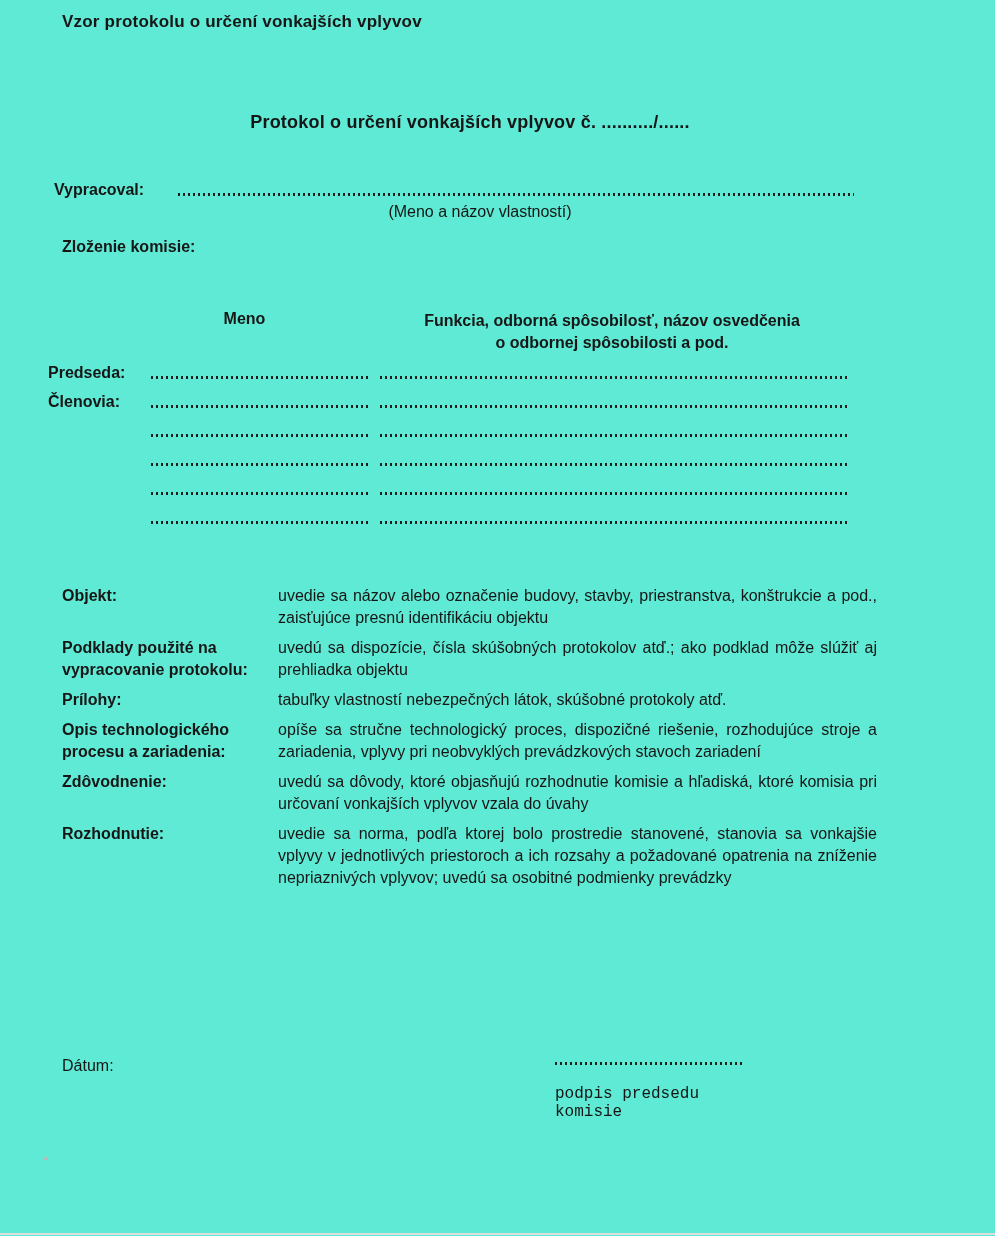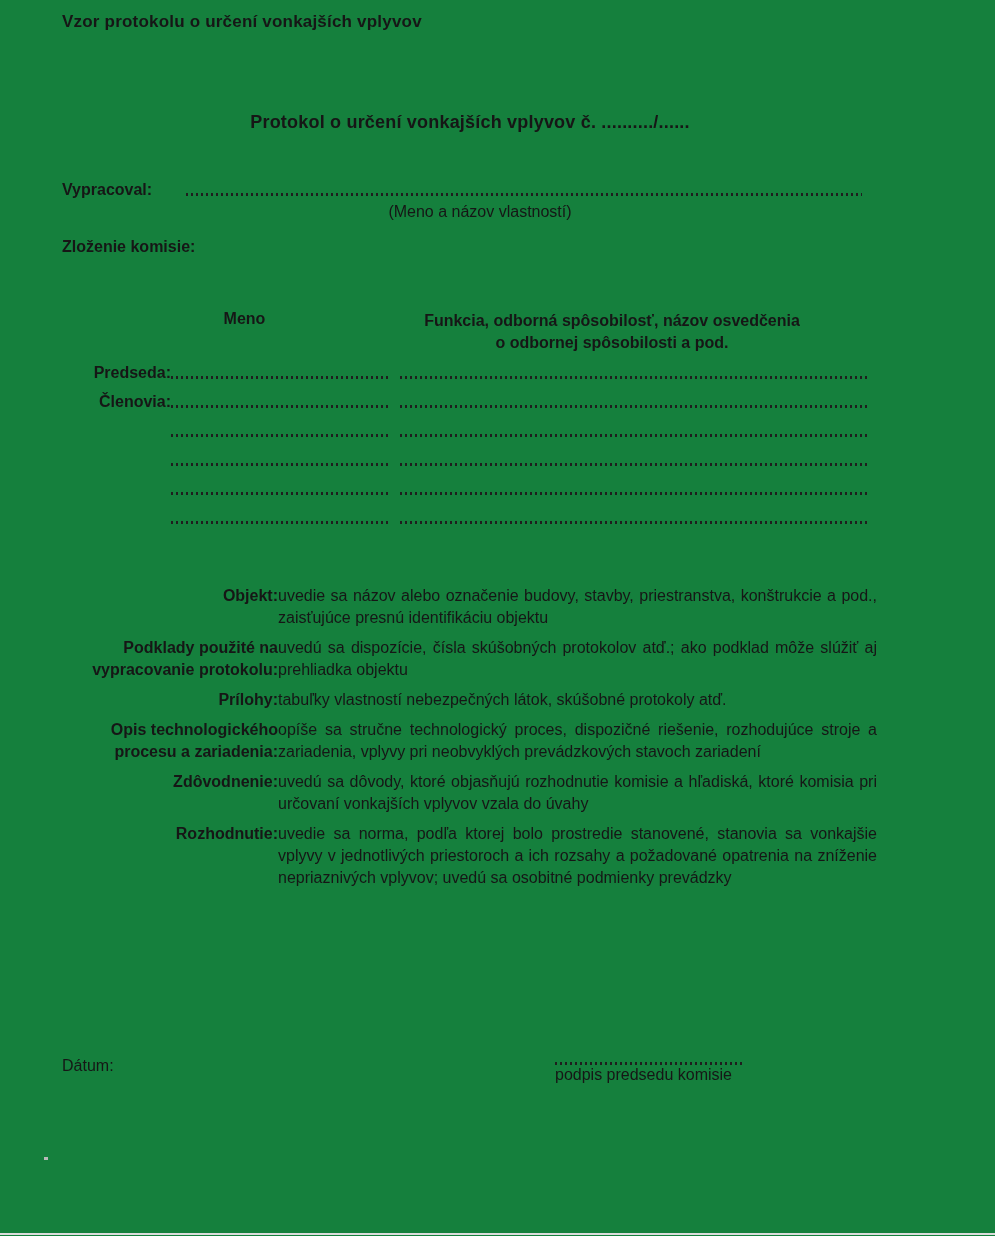--- a/index.html
+++ b/index.html
@@ -6,21 +6,21 @@
   body {
     width: 995px; height: 1236px;
     background: #ffffff;
     font-family: "Liberation Sans", sans-serif;
     color: #161616;
     -webkit-font-smoothing: antialiased;
   }
   .page {
     position: relative;
     width: 995px; height: 1236px;
-    background: #15803d;
+    background: #5eead4;
     overflow: hidden;
   }
 
   
   .doc-title {
     position: absolute; left: 62px; top: 12px;
     font-size: 17px; font-weight: bold; letter-spacing: .2px;
   }
   .doc-heading {
     position: absolute; left: 0; top: 112px; width: 940px;
@@ -31,21 +31,21 @@
   
   .dots {
     display: inline-block;
     height: 3px;
     background-image: repeating-linear-gradient(to right, #1e1e1e 0 2px, transparent 2px 5px);
     background-position: left bottom;
   }
 
   
   .prepared {
-    position: absolute; left: 62px; top: 181px; width: 800px;
+    position: absolute; left: 54px; top: 181px; width: 800px;
     display: flex; align-items: flex-end;
     font-size: 16px;
     gap: 26px;
   }
   .prepared-label { font-weight: bold; width: 98px; flex: none; }
   .prepared .dots { flex: 1; margin-bottom: 3px; }
   .prepared-hint {
     position: absolute; left: 0; top: 203px; width: 960px;
     text-align: center; font-size: 16px;
   }
@@ -59,53 +59,53 @@
     position: absolute; left: 182px; top: 310px; width: 125px;
     text-align: center; font-size: 16px; font-weight: bold;
   }
   .col-head-funkcia {
     position: absolute; left: 392px; top: 310px; width: 440px;
     text-align: center; font-size: 16px; font-weight: bold; line-height: 22px;
   }
   .col-head-funkcia span { display: block; }
 
   .commission-table {
-    position: absolute; left: 68px; top: 353px; width: 801px; text-align: right;
+    position: absolute; left: 48px; top: 353px; width: 801px;
   }
   .commission-row {
     display: flex; align-items: flex-end;
     height: 29px; font-size: 16px;
   }
   .commission-row .row-label { width: 103px; flex: none; font-weight: bold; }
   .commission-row .dots.c1 { width: 218px; flex: none; margin-right: 11px; margin-bottom: 3px; }
   .commission-row .dots.c2 { flex: 1; margin-bottom: 3px; }
 
   
   .sections {
     position: absolute; left: 62px; top: 585px; width: 815px;
   }
   .section {
     display: grid; grid-template-columns: 216px 599px;
     margin-bottom: 8px;
     font-size: 16px; line-height: 22px;
   }
   .section .sec-label { font-weight: bold; }
-  .section .sec-label span { display: block; text-align: right; }
+  .section .sec-label span { display: block; }
   .section .sec-text { text-align: justify; }
 
   
   .footer-date {
     position: absolute; left: 62px; top: 1057px; font-size: 16px;
   }
   .signature {
     position: absolute; left: 555px; top: 1062px; width: 192px;
     font-size: 16px;
   }
   .signature .dots { width: 190px; height: 3px; display: block; }
-  .signature .sig-caption { display: block; margin-top: 1px; }
+  .signature .sig-caption { display: block; margin-top: 20px; font-family: Liberation Mono, monospace; }
 
   
   .speck {
     position: absolute; left: 44px; top: 1157px;
     width: 4px; height: 3px; background: #b9b9b9;
   }
   .page-edge {
     position: absolute; left: 0; right: 0; bottom: 1px;
     height: 2px; background: #dcdcdc;
   }

